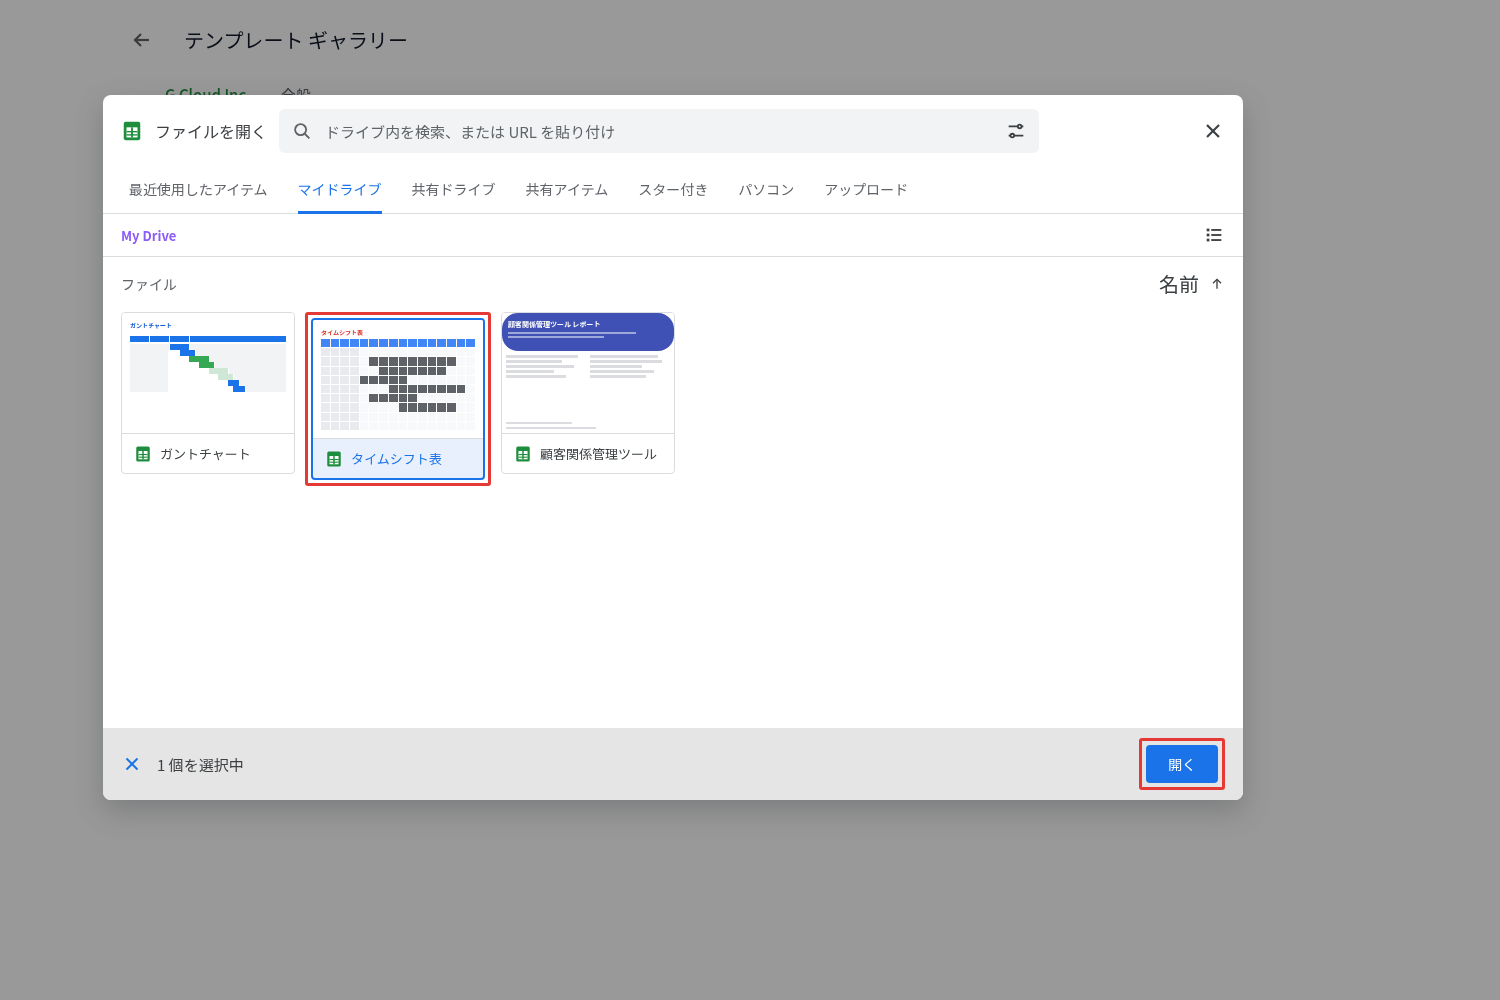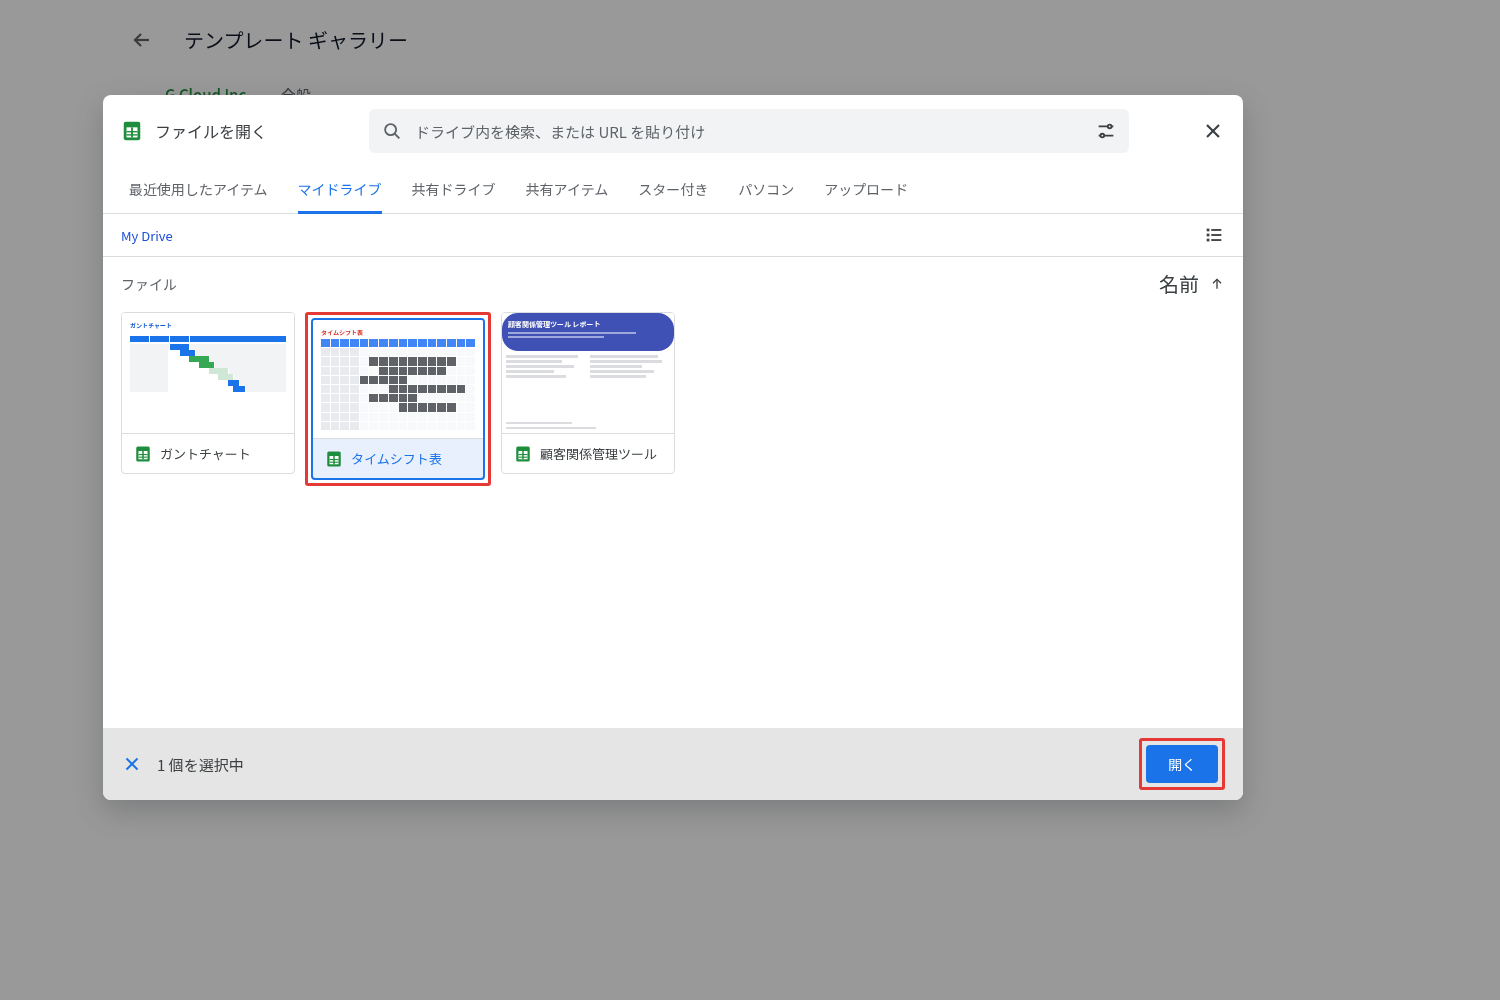--- a/index.html
+++ b/index.html
@@ -78,21 +78,20 @@
       flex-shrink: 0;
     }
     .dialog-title {
       font-size: 16px;
       color: #3c4043;
       flex-shrink: 0;
     }
     .search-box {
       flex: 1;
       max-width: 760px;
-      margin-left: 90px;
       height: 44px;
       background: #f1f3f4;
       border-radius: 6px;
       display: flex;
       align-items: center;
       padding: 0 12px;
       gap: 12px;
     }
     .search-icon {
       color: #5f6368;
@@ -143,21 +142,22 @@
 
     .location-bar {
       display: flex;
       align-items: center;
       justify-content: space-between;
       padding: 10px 18px;
       border-bottom: 1px solid #dadce0;
     }
     .location-label {
       font-size: 13px;
-      color: #1d4ed8;
+      color: #8b5cf6;
+      font-weight: bold;
     }
     .list-view-icon {
       width: 22px;
       height: 22px;
       color: #3c4043;
       cursor: pointer;
     }
 
     .content-area {
       padding: 12px 18px;

